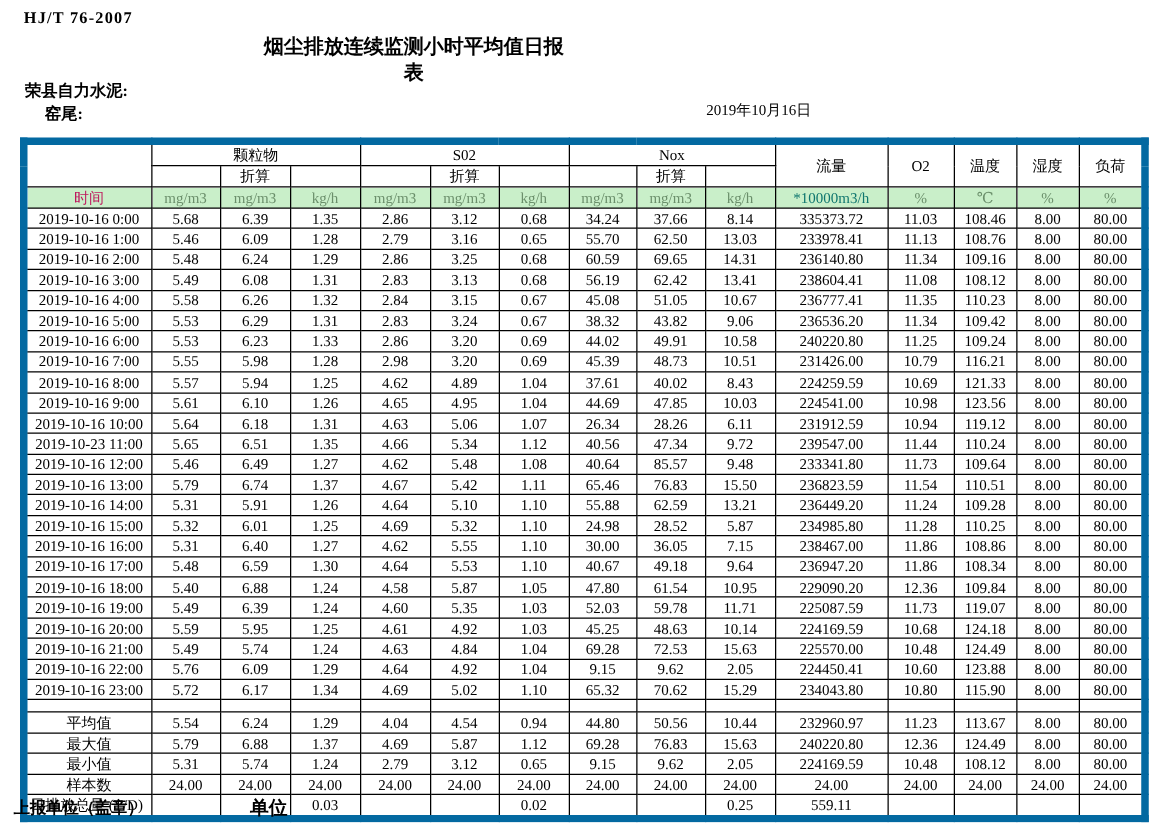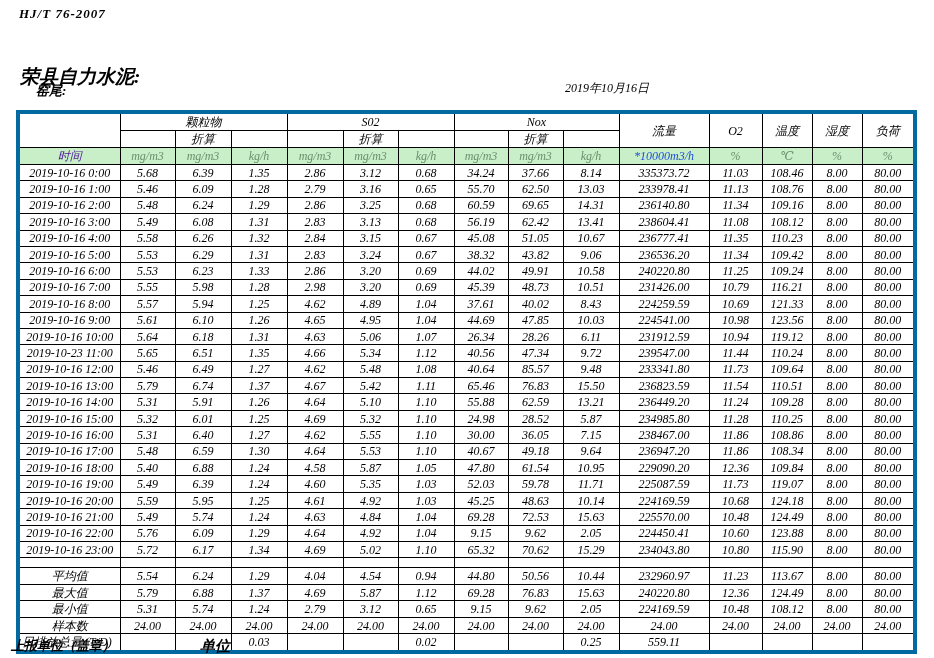--- a/index.html
+++ b/index.html
@@ -1,24 +1,24 @@
 <!DOCTYPE html>
 <html><head>
 <meta charset="utf-8">
 <style>
   html,body{margin:0;padding:0;background:#fff;}
   .page{position:relative;width:934px;height:658px;background:#ffffff;overflow:hidden;
-        font-family:"Liberation Serif","DejaVu Serif",serif;color:#000;font-style:italic;}
+        font-family:"Liberation Serif","DejaVu Serif",serif;color:#000;}
   .std{position:absolute;left:19px;top:6px;font-size:13px;font-weight:bold;letter-spacing:1px;}
   .title{position:absolute;left:206px;top:27px;width:250px;text-align:center;font-size:16px;font-weight:bold;}
-  .company{position:absolute;left:20px;top:64px;font-size:19px;font-weight:bold;}
+  .company{position:absolute;left:20px;top:64px;font-size:13px;font-weight:bold;}
   .loc{position:absolute;left:36px;top:82px;font-size:13px;font-weight:bold;}
   .date{position:absolute;left:565px;top:80px;font-size:12px;}
   table.rpt{position:absolute;left:16px;top:110px;width:897px;table-layout:fixed;
-        border-collapse:collapse;border:4px solid #0369a1;font-size:12px;}
+        border-collapse:collapse;border:6px solid #0369a1;font-size:12px;}
   table.rpt td{border:1px solid #000;padding:0;line-height:1;white-space:nowrap;overflow:hidden;
         text-align:center;vertical-align:middle;}
   table.rpt thead td{height:16px;}
   td.grp{border-left:2px solid #000;}
   tr.data-row td{height:15.4px;}
   tr.blank-row td{height:9px;}
   tr.sum-row td{height:15.5px;}
   td.time-cell{text-align:right;padding-right:4px;}
   td.r{text-align:right;padding-right:3px;}
   td.c{text-align:center;}
@@ -26,20 +26,21 @@
   td.sum-label.left{text-align:left;padding-left:2px;}
   .f1{position:absolute;left:11px;top:619px;font-size:13px;font-weight:bold;}
   .f2{position:absolute;left:11px;top:637px;font-size:13px;font-weight:bold;}
   .f3{position:absolute;left:200px;top:637px;font-size:15px;font-weight:bold;}
 </style>
 </head>
 <body>
 
 <div class="page">
   <div class="std">HJ/T  76-2007</div>
+  <div class="title">烟尘排放连续监测小时平均值日报表</div>
   <div class="company">荣县自力水泥:</div>
   <div class="loc">窑尾:</div>
   <div class="date">2019年10月16日</div>
 
   <table class="rpt">
     <colgroup>
       <col style="width:102px">
         <col style="width:55px">
         <col style="width:56px">
         <col style="width:56px">
@@ -72,31 +73,31 @@
         <td>折算</td>
         <td></td>
         <td class="grp"></td>
         <td>折算</td>
         <td></td>
         <td class="grp"></td>
         <td>折算</td>
         <td></td>
       </tr>
       <tr class="green-row">
-        <td style="background: rgb(201, 239, 201); color: #4c1d95;">时间</td>
+        <td style="background: rgb(201, 239, 201); color: #be185d;">时间</td>
         <td class="grp" style="background: rgb(201, 239, 201); color: rgb(107, 143, 107);">mg/m3</td>
         <td style="background: rgb(201, 239, 201); color: rgb(107, 143, 107);">mg/m3</td>
         <td style="background: rgb(201, 239, 201); color: rgb(107, 143, 107);">kg/h</td>
         <td class="grp" style="background: rgb(201, 239, 201); color: rgb(107, 143, 107);">mg/m3</td>
         <td style="background: rgb(201, 239, 201); color: rgb(107, 143, 107);">mg/m3</td>
         <td style="background: rgb(201, 239, 201); color: rgb(107, 143, 107);">kg/h</td>
         <td class="grp" style="background: rgb(201, 239, 201); color: rgb(107, 143, 107);">mg/m3</td>
         <td style="background: rgb(201, 239, 201); color: rgb(107, 143, 107);">mg/m3</td>
         <td style="background: rgb(201, 239, 201); color: rgb(107, 143, 107);">kg/h</td>
-        <td class="grp" style="background: rgb(201, 239, 201); color: #1d4ed8;">*10000m3/h</td>
+        <td class="grp" style="background: rgb(201, 239, 201); color: #0f766e;">*10000m3/h</td>
         <td style="background: rgb(201, 239, 201); color: rgb(107, 143, 107);">%</td>
         <td style="background: rgb(201, 239, 201); color: rgb(107, 143, 107);">℃</td>
         <td style="background: rgb(201, 239, 201); color: rgb(107, 143, 107);">%</td>
         <td style="background: rgb(201, 239, 201); color: rgb(107, 143, 107);">%</td>
       </tr>
     </thead>
     <tbody>
         <tr class="data-row">
           <td class="time-cell">2019-10-16 0:00</td>
           <td class="grp">5.68</td>

